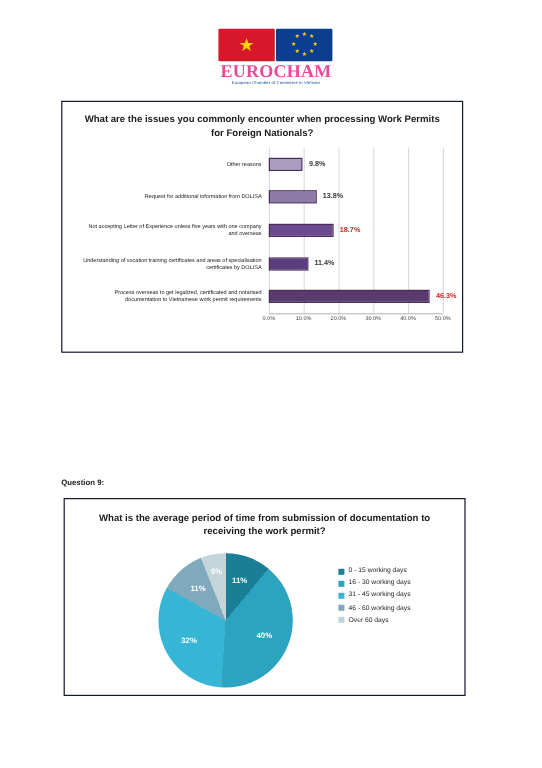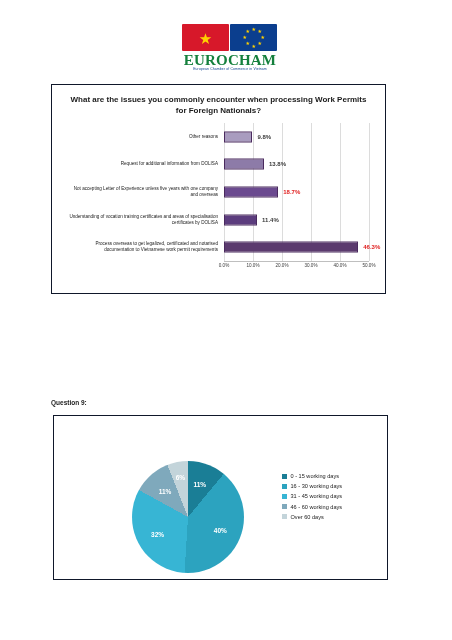--- a/index.html
+++ b/index.html
@@ -49,21 +49,21 @@
   }
   .logo-name {
     position: absolute;
     left: 0; top: 28px;
     width: 100px;
     text-align: center;
     font-family: "Liberation Serif", serif;
     font-weight: bold;
     font-size: 15px;
     letter-spacing: 0.2px;
-    color: #15803d;
+    color: #ec4899;
   }
   .logo-tag {
     position: absolute;
     left: 0; top: 43px;
     width: 100px;
     text-align: center;
     font-size: 3.4px;
     letter-spacing: 0.15px;
     color: #0b3e8e;
     white-space: nowrap;
@@ -286,20 +286,21 @@
       <div class="xtick" style="left: 58px;">20.0%</div>
       <div class="xtick" style="left: 87px;">30.0%</div>
       <div class="xtick" style="left: 116px;">40.0%</div>
       <div class="xtick" style="left: 145px;">50.0%</div>
     </div>
 </div>
 
 <div id="question-label">Question 9:</div>
 
 <div class="panel" id="pie-panel">
+  <div class="chart-title">What is the average period of time from submission of documentation to receiving the work permit?</div>
   <div class="pie-area" id="pie-area">
     <div class="pie-disc" id="pie-disc" style="background: conic-gradient(rgb(26, 126, 150) 0deg, rgb(26, 126, 150) 39.6deg, rgb(44, 163, 191) 39.6deg, rgb(44, 163, 191) 183.6deg, rgb(55, 181, 212) 183.6deg, rgb(55, 181, 212) 298.8deg, rgb(127, 169, 188) 298.8deg, rgb(127, 169, 188) 338.4deg, rgb(195, 212, 218) 338.4deg, rgb(195, 212, 218) 360deg);"></div>
   <div class="pie-pct" style="left: 67.761px; top: 23.3326px;">11%</div>
       <div class="pie-pct" style="left: 88.2818px; top: 68.7813px;">40%</div>
       <div class="pie-pct" style="left: 25.5746px; top: 72.7265px;">32%</div>
       <div class="pie-pct" style="left: 33.0393px; top: 29.9561px;">11%</div>
       <div class="pie-pct" style="left: 48.4448px; top: 16.3942px;">6%</div>
     </div>
   <div class="pie-legend" id="pie-legend">
       <div class="legend-item">

